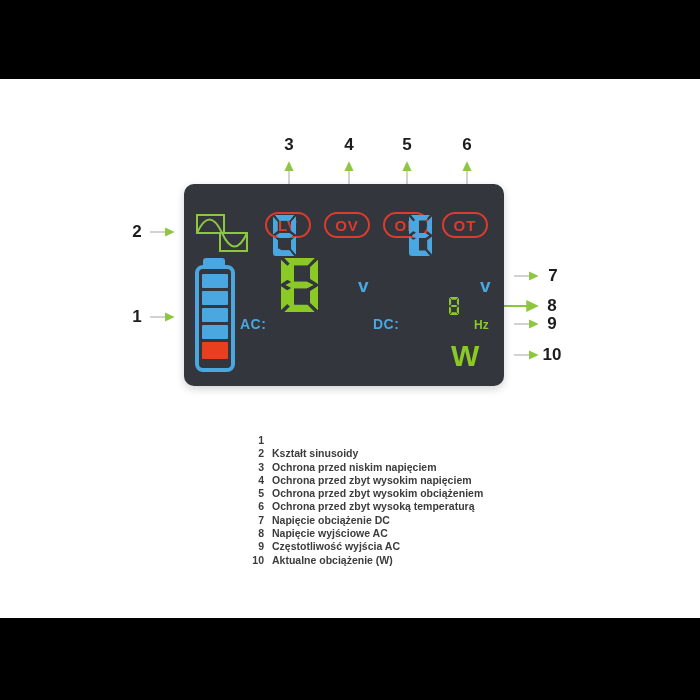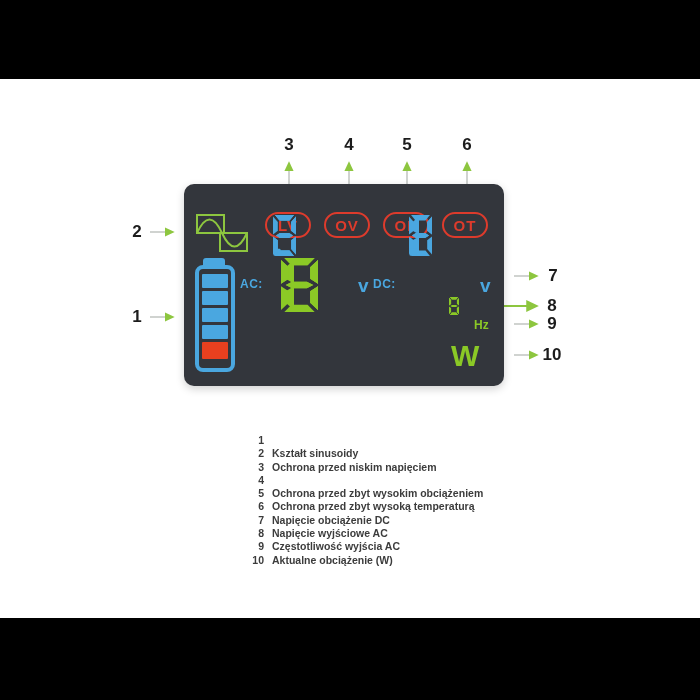--- a/index.html
+++ b/index.html
@@ -28,21 +28,21 @@
         display:flex;align-items:center;justify-content:center;box-sizing:border-box;}
   .pill span{position:static;color:var(--red,#dd3b2c);font-weight:bold;font-size:15px;letter-spacing:1px;}
 
   .battery{left:11px;top:74px;width:40px;height:114px;}
   .bat-terminal{left:8px;top:0;width:22px;height:9px;background:var(--blue,#4aa7e0);border-radius:3px 3px 0 0;}
   .bat-body{left:0;top:7px;width:40px;height:107px;border:4px solid var(--blue,#4aa7e0);border-radius:8px;
             box-sizing:border-box;display:flex;flex-direction:column;gap:3px;padding:5px 3px;}
   .bar{position:static;width:100%;height:14px;background:var(--blue,#4aa7e0);border-radius:1px;flex:none;}
   .bar.red{background:var(--battery_red,#e8401f);height:17px;}
 
-  .lcd-label{color:var(--blue,#4aa7e0);font-weight:bold;font-size:12px;letter-spacing:.5px;}
+  .lcd-label{color:var(--blue,#4aa7e0);font-weight:bold;font-size:14px;letter-spacing:.5px;margin-top:39px;}
   .ac-label{left:56px;top:93px;}
   .dc-label{left:189px;top:93px;}
   .seg{display:flex;align-items:flex-end;position:absolute;}
   .seg svg{margin:0 1px;display:block;}
   .ac-digits{left:88px;top:72px;color:var(--blue,#4aa7e0);}
   .dc-digits{left:224px;top:72px;color:var(--blue,#4aa7e0);}
   .unit{color:var(--blue,#4aa7e0);font-weight:bold;font-size:19px;}
   .ac-unit{left:174px;top:91px;}
   .dc-unit{left:296px;top:91px;}
 
@@ -259,20 +259,21 @@
         <span class="legend-text">Kształt sinusoidy</span>
       </div>
 
       <div class="legend-row">
         <span class="legend-num">3</span>
         <span class="legend-text">Ochrona przed niskim napięciem</span>
       </div>
 
       <div class="legend-row">
         <span class="legend-num">4</span>
+        <span class="legend-text">Ochrona przed zbyt wysokim napięciem</span>
       </div>
 
       <div class="legend-row">
         <span class="legend-num">5</span>
         <span class="legend-text">Ochrona przed zbyt wysokim obciążeniem</span>
       </div>
 
       <div class="legend-row">
         <span class="legend-num">6</span>
         <span class="legend-text">Ochrona przed zbyt wysoką temperaturą</span>

